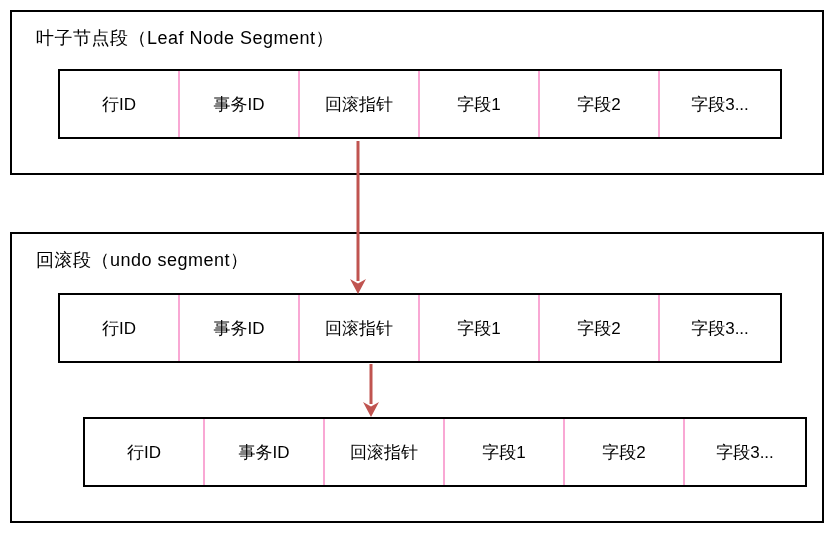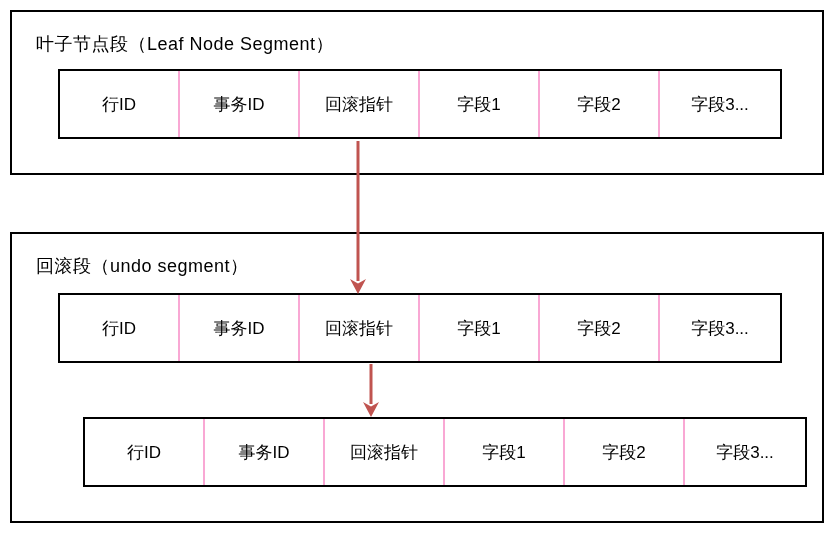--- a/index.html
+++ b/index.html
@@ -18,21 +18,21 @@
   }
   .segment-box {
     position: absolute;
     box-sizing: border-box;
     border: 2px solid #000000;
     background: #ffffff;
   }
   .box-title {
     position: absolute;
     left: 24px;
-    top: 20px;
+    top: 14px;
     font-size: 18px;
     letter-spacing: 0.5px;
     white-space: nowrap;
   }
   .record-row {
     position: absolute;
     display: flex;
     box-sizing: border-box;
     border: 2px solid #000000;
     background: #ffffff;

